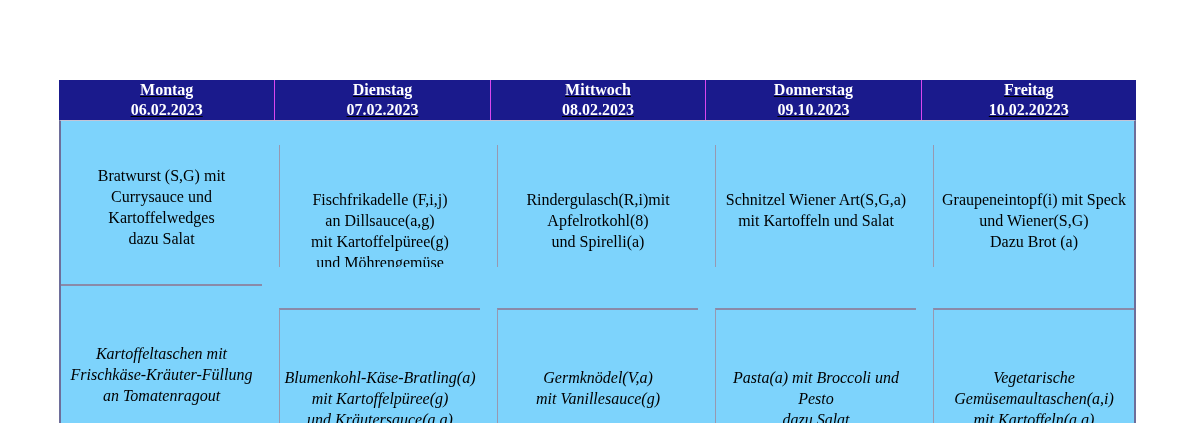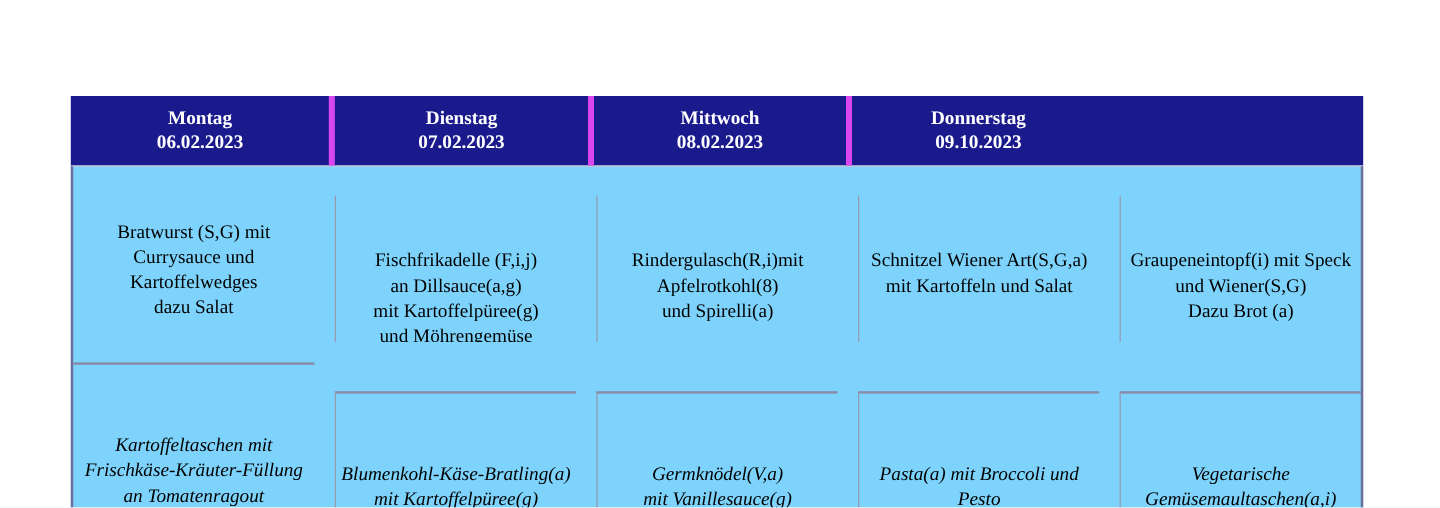--- a/index.html
+++ b/index.html
@@ -17,36 +17,37 @@
   }
   .menu-table {
     position: absolute;
     left: 59px;
     top: 80px;
     width: 1077px;
   }
   .header-row {
     display: grid;
     grid-template-columns: repeat(5, 1fr);
-    height: 58px;
+    height: 40px;
     background: #1a1a8c;
+    text-decoration: underline;
   }
   .header-cell {
     display: flex;
     flex-direction: column;
     justify-content: center;
     align-items: center;
     color: #ffffff;
     font-weight: bold;
     font-size: 16px;
     line-height: 20px;
     text-align: center;
   }
   .header-cell + .header-cell {
-    border-left: 5px solid #d946ef;
+    border-left: 1px solid #d946ef;
   }
   .body-grid {
     display: grid;
     grid-template-columns: repeat(5, 1fr);
     grid-template-rows: 146px 143px;
     border: 2px solid #6e6e9a;
     border-top: 1px solid #c4c4d6;
     background: #7dd3fc;
     box-sizing: content-box;
     gap: 17px;
@@ -86,20 +87,24 @@
         <div>07.02.2023</div>
       </div>
       <div class="header-cell">
         <div>Mittwoch</div>
         <div>08.02.2023</div>
       </div>
       <div class="header-cell">
         <div>Donnerstag</div>
         <div>09.10.2023</div>
       </div>
+      <div class="header-cell">
+        <div>Freitag</div>
+        <div>10.02.20223</div>
+      </div>
     </div>
 
     <div class="body-grid">
       <div class="menu-cell row1">Bratwurst (S,G) mit
 Currysauce und
 Kartoffelwedges
 dazu Salat</div>
       <div class="menu-cell row1 colsep">Fischfrikadelle (F,i,j)
 an Dillsauce(a,g)
 mit Kartoffelpüree(g)

